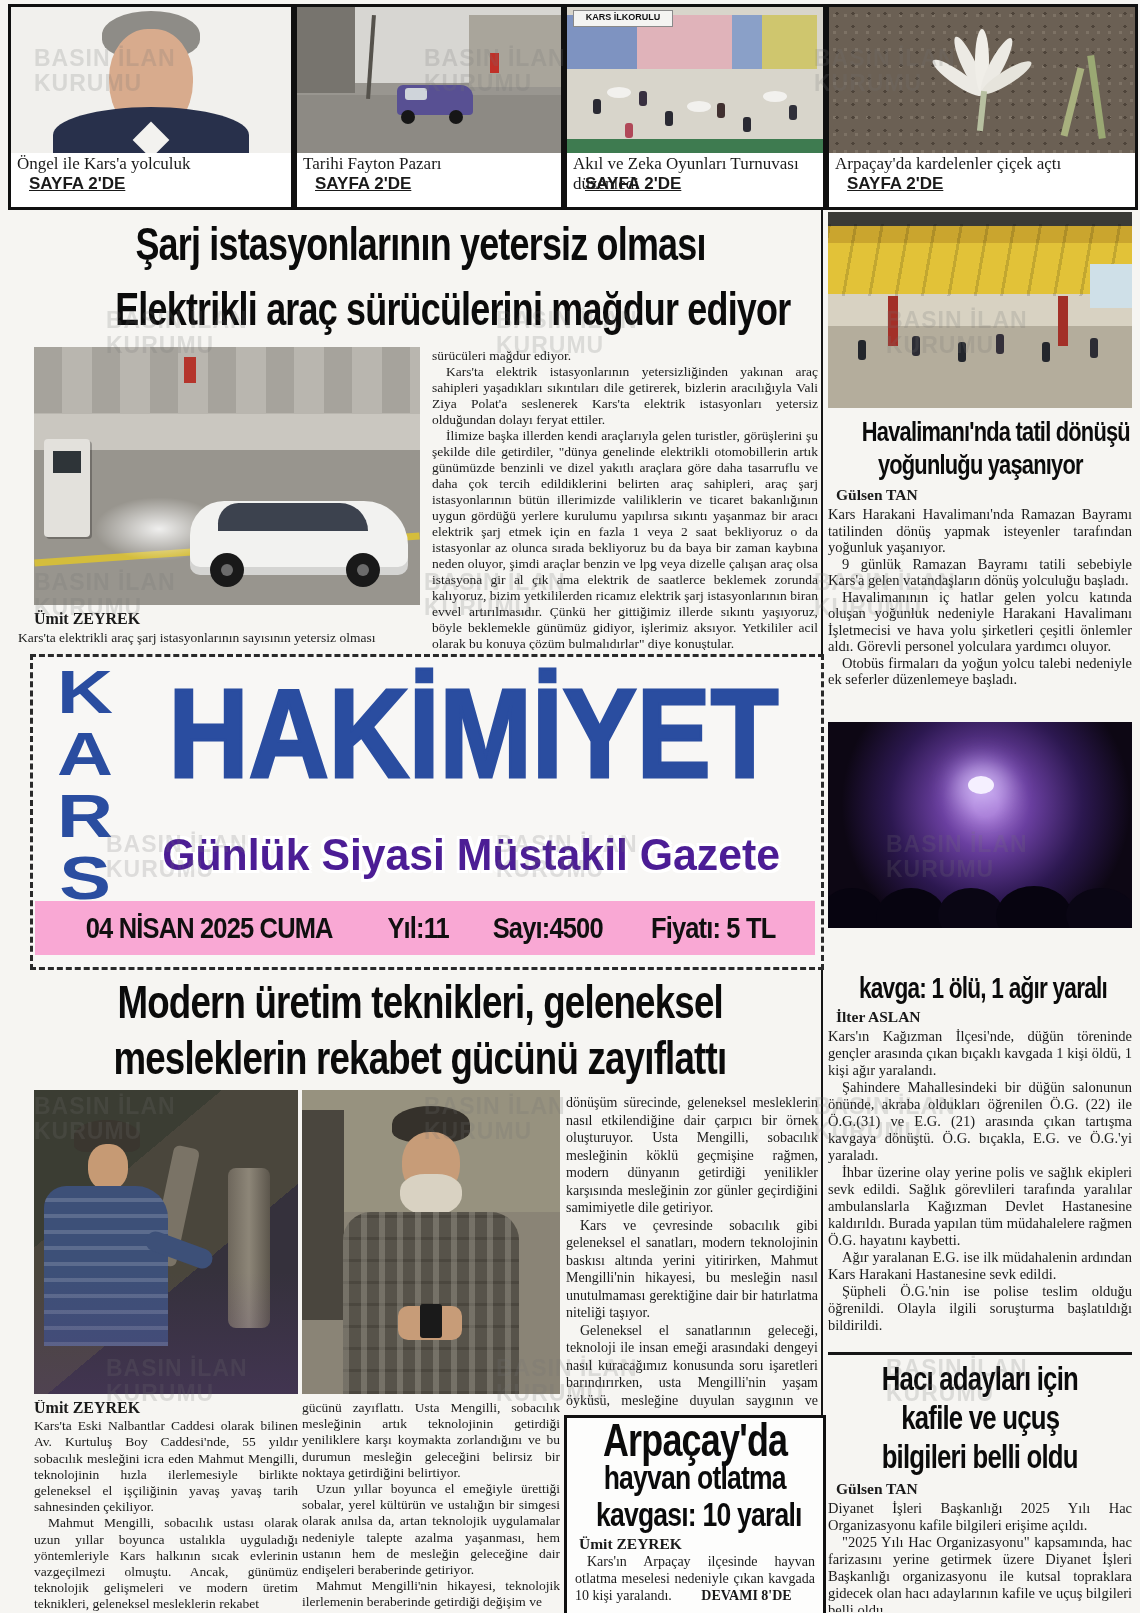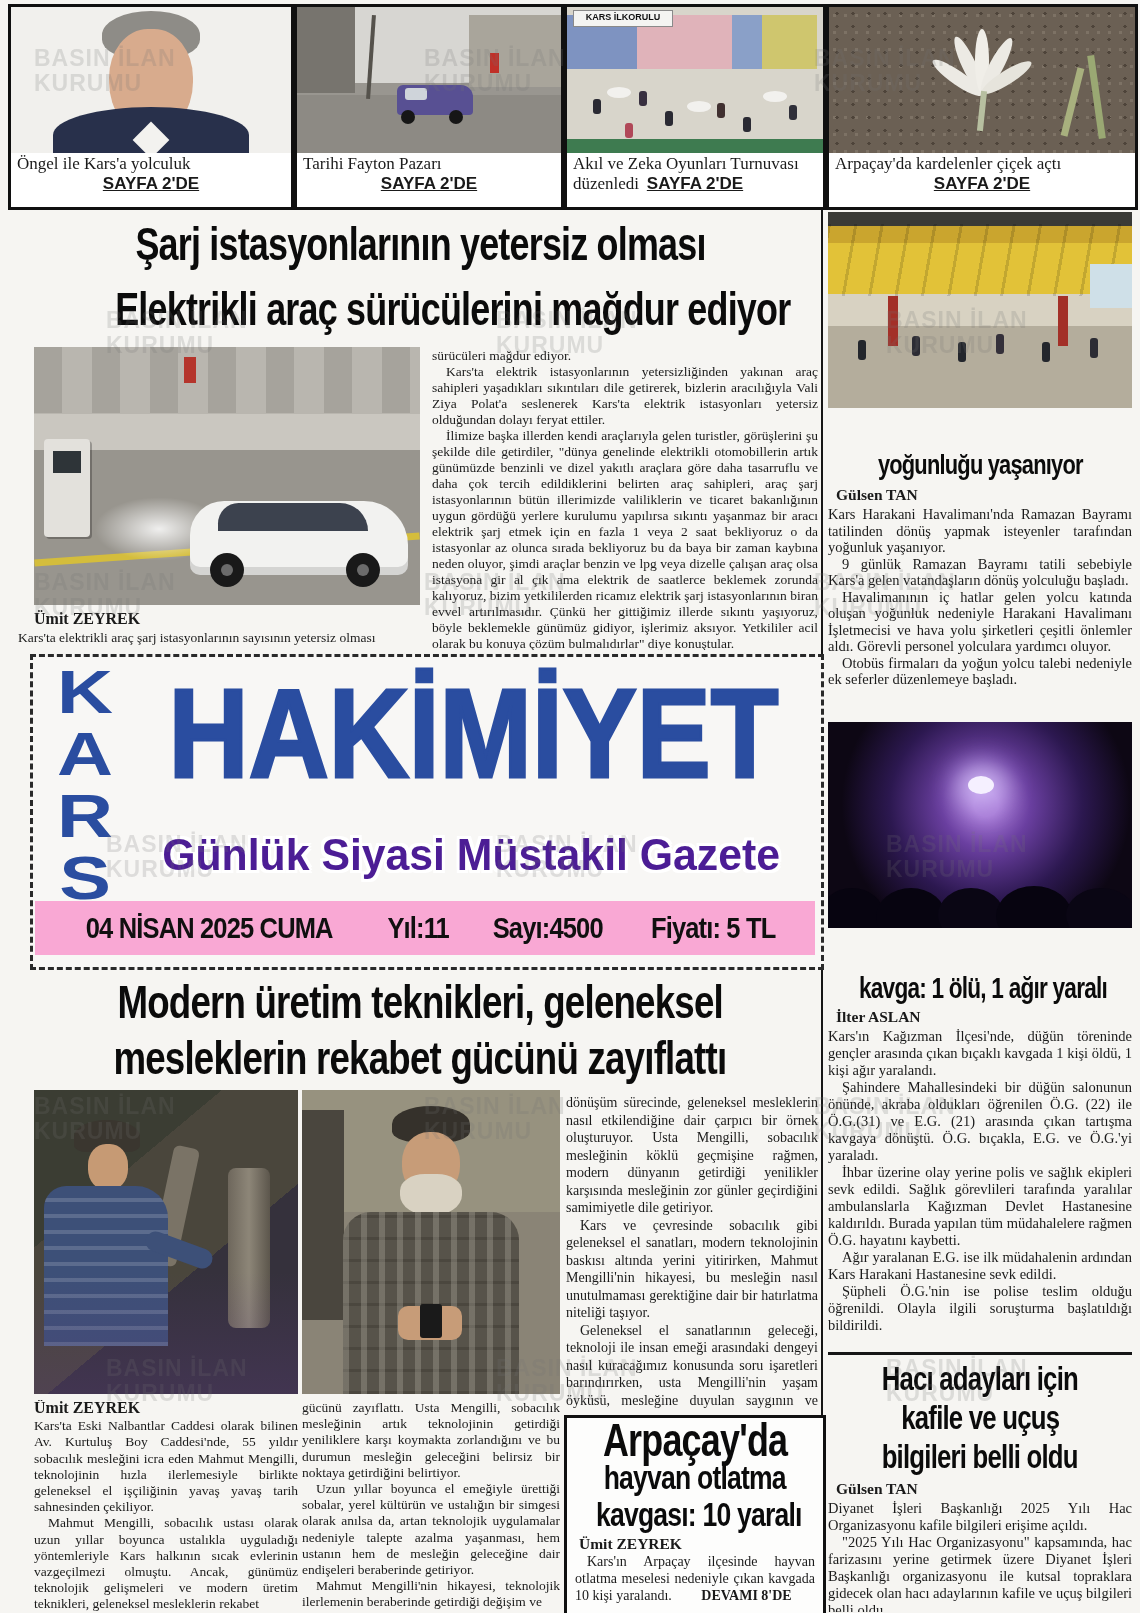--- a/index.html
+++ b/index.html
@@ -8,21 +8,21 @@
   .abs{position:absolute;}
   
   .hl{font-family:"Liberation Sans",sans-serif;font-weight:bold;color:#0b0b0b;text-align:center;}
   .cx{display:inline-block;transform:scaleX(.78);transform-origin:50% 50%;white-space:nowrap;letter-spacing:-1px;}
   .cx85{display:inline-block;transform:scaleX(.85);transform-origin:50% 50%;white-space:nowrap;letter-spacing:-1px;}
   
   .tbox{position:absolute;border:3px solid #101010;background:#fff;}
   .tphoto{position:relative;width:100%;height:146px;overflow:hidden;}
   .tcap{padding:1px 6px 0 6px;font-size:17px;line-height:20px;}
   .sayfa{font-family:"Liberation Sans",sans-serif;font-weight:bold;text-decoration:underline;font-size:17px;}
-  .sayfa-row{text-align:center;padding:0 6px 2px 6px;}
+  .sayfa-row{text-align:left;padding:0 6px 2px 18px;}
   .overlap{margin-top:-20px;}
   
   .col{position:absolute;text-align:justify;overflow:hidden;}
   .col p{margin:0;text-indent:14px;}
   .col p.np{text-indent:0;}
   .byline{font-weight:bold;font-family:"Liberation Serif",serif;}
   
   .masthead{position:absolute;border:3px dashed #2a2a2a;background:#f8f7f5;}
   .blue{color:#2a4da0;}
   .kletter{display:block;text-align:center;font-family:"Liberation Sans",sans-serif;font-weight:bold;
@@ -148,20 +148,21 @@
     <div class="sh" style="left:60px;top:84px;width:10px;height:50px;background:#a33028;"></div>
     <div class="sh" style="left:230px;top:84px;width:10px;height:50px;background:#a33028;"></div>
     <div class="sh" style="right:0;top:52px;width:42px;height:44px;background:#cfe0e8;"></div>
     <div class="sh" style="left:30px;top:128px;width:8px;height:20px;background:#23262c;border-radius:3px;"></div>
     <div class="sh" style="left:84px;top:124px;width:8px;height:20px;background:#2c2c34;border-radius:3px;"></div>
     <div class="sh" style="left:130px;top:130px;width:8px;height:20px;background:#23262c;border-radius:3px;"></div>
     <div class="sh" style="left:168px;top:122px;width:8px;height:20px;background:#34303a;border-radius:3px;"></div>
     <div class="sh" style="left:214px;top:130px;width:8px;height:20px;background:#23262c;border-radius:3px;"></div>
     <div class="sh" style="left:262px;top:126px;width:8px;height:20px;background:#2c2c34;border-radius:3px;"></div>
   </div>
+  <div class="hl abs" style="left:824px;top:416px;width:312px;font-size:28px;line-height:32px;"><span class="cx">Havalimanı'nda tatil dönüşü</span></div>
   <div class="hl abs" style="left:824px;top:449px;width:312px;font-size:28px;line-height:32px;"><span class="cx">yoğunluğu yaşanıyor</span></div>
   <div class="abs byline" style="left:836px;top:486px;font-size:15.5px;">Gülsen TAN</div>
   <div class="col" style="left:828px;top:506px;width:304px;height:212px;font-size:14.5px;line-height:16.5px;">
     <p class="np">Kars Harakani Havalimanı'nda Ramazan Bayramı tatilinden dönüş yapmak isteyenler tarafından yoğunluk yaşanıyor.</p>
     <p>9 günlük Ramazan Bayramı tatili sebebiyle Kars'a gelen vatandaşların dönüş yolculuğu başladı.</p>
     <p>Havalimanının iç hatlar gelen yolcu katında oluşan yoğunluk nedeniyle Harakani Havalimanı İşletmecisi ve hava yolu şirketleri çeşitli önlemler aldı. Görevli personel yolculara yardımcı oluyor.</p>
     <p>Otobüs firmaları da yoğun yolcu talebi nedeniyle ek seferler düzenlemeye başladı.</p>
   </div>
 
   <div class="masthead" style="left:30px;top:654px;width:788px;height:310px;">

